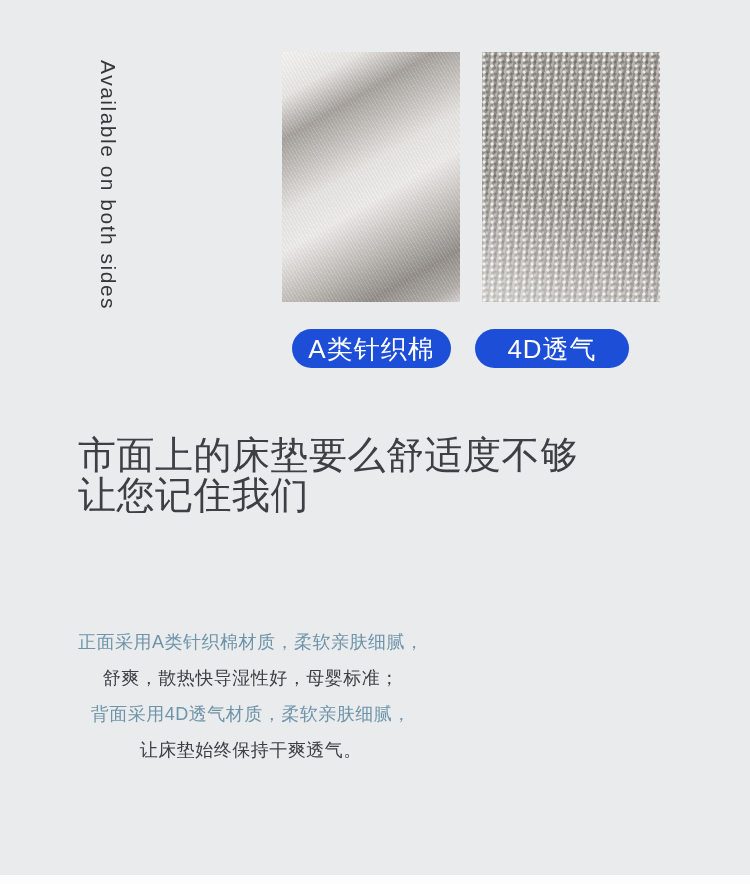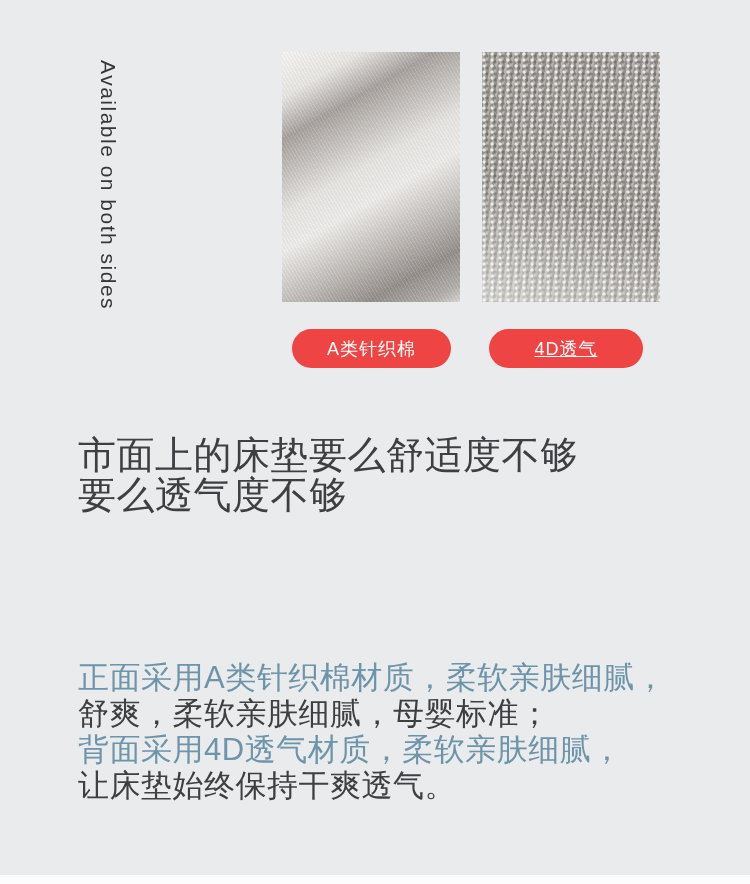--- a/index.html
+++ b/index.html
@@ -42,45 +42,46 @@
       linear-gradient(200deg, rgba(255,255,255,0) 58%, rgba(250,250,248,0.50) 96%),
       radial-gradient(circle at 2px 2px, rgba(247,246,244,0.85) 1px, rgba(247,246,244,0) 2.2px),
       radial-gradient(circle at 5px 4px, rgba(88,84,80,0.50) 1px, rgba(88,84,80,0) 2.1px),
       repeating-linear-gradient(100deg, rgba(255,255,255,0.20) 0 2px, rgba(72,68,64,0.20) 3px 5px);
     background-size:100% 100%, 8px 6px, 8px 6px, 100% 100%;
   }
 
   
   .badge{
     position:absolute;top:329px;height:39px;
-    background:#ef4444;
+    background:#1d4ed8;
     border-radius:20px;
     color:#ffffff;
-    font-size:18px;
+    font-size:26px;
     line-height:40px;
     text-align:center;
     letter-spacing:1px;
   }
   .badge-knit{left:292px;width:159px;}
-  .badge-mesh{left:489px;width:154px;text-decoration:underline;}
+  .badge-mesh{left:475px;width:154px;}
 
   
   .intro{
     position:absolute;left:78px;top:435px;
     font-size:38px;line-height:40px;
     color:#3d3f42;
     letter-spacing:0.5px;
   }
 
   
   .details{
-    position:absolute;left:78px;top:660px;
-    font-size:31px;line-height:36px;
+    position:absolute;left:78px;top:624px;
+    font-size:18px;line-height:36px;
     color:#3d3f42;
     letter-spacing:0.5px;
+    text-align:center;
   }
   .detail-line.highlight{color:#6e94aa;}
 
   .bottom-strip{
     position:absolute;left:0;bottom:0;width:750px;height:9px;
     background:#fdfdfd;
   }
 </style>
 </head>
 <body>
@@ -92,25 +93,25 @@
   <div class="swatch swatch-knit"></div>
 
   <div class="swatch swatch-mesh"></div>
 
   <div class="badge badge-knit">A类针织棉</div>
 
   <div class="badge badge-mesh">4D透气</div>
 
   <div class="intro">
     <div class="intro-line">市面上的床垫要么舒适度不够</div>
-    <div class="intro-line">要么透气度不够</div>
+    <div class="intro-line">让您记住我们</div>
   </div>
 
   <div class="details">
     <div class="detail-line highlight">正面采用A类针织棉材质，柔软亲肤细腻，</div>
-    <div class="detail-line">舒爽，柔软亲肤细腻，母婴标准；</div>
+    <div class="detail-line">舒爽，散热快导湿性好，母婴标准；</div>
     <div class="detail-line highlight">背面采用4D透气材质，柔软亲肤细腻，</div>
     <div class="detail-line">让床垫始终保持干爽透气。</div>
   </div>
 
   <div class="bottom-strip"></div>
 
 </div>
 
 </body></html>

